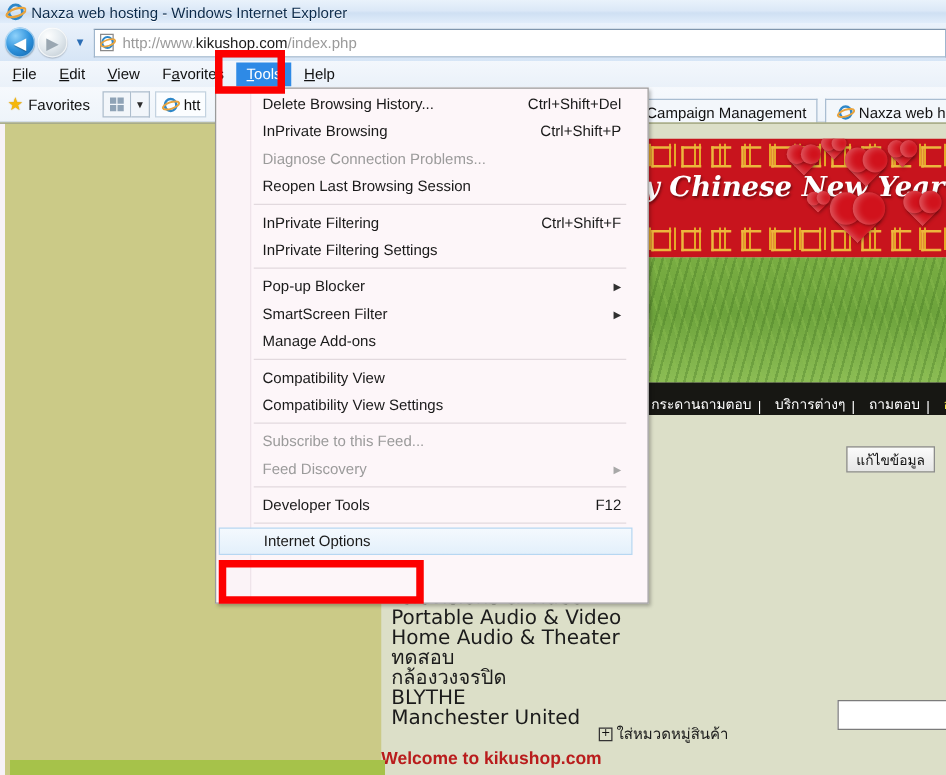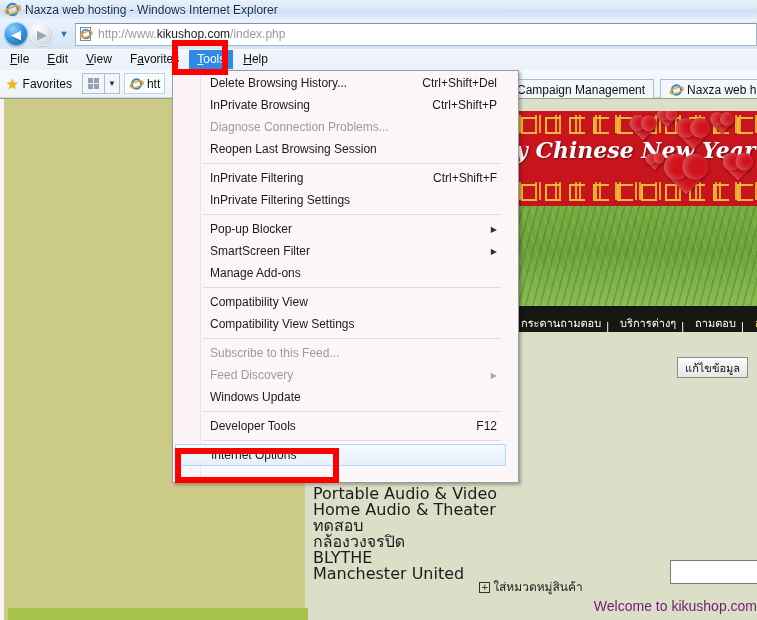--- a/index.html
+++ b/index.html
@@ -186,22 +186,22 @@
   }
   .plusbox{
     display:inline-block;width:9px;height:9px;border:1px solid #333;
     line-height:8px;font-size:9px;text-align:center;vertical-align:middle;margin-right:3px;color:#111;
   }
   .searchbox{
     position:absolute;left:365px;top:461px;width:92px;height:22px;
     background:#fff;border:1px solid #7b7b7b;
   }
   .welcome{
-    position:absolute;left:0;top:499px;width:452px;text-align:right;
-    font-size:14px;font-weight:normal;color:#701a75;white-space:nowrap;
+    position:absolute;left:0;top:499px;width:452px;text-align:left;
+    font-size:14px;font-weight:bold;color:#b91c1c;white-space:nowrap;
   }
   .greenbar{
     position:absolute;left:4px;top:509px;width:300px;height:13px;background:#a6c24a;
   }
 
   
   .menu{
     position:absolute;left:172px;top:70px;width:345px;height:411px;
     background:#fdf6f9;border:1px solid #9a9a9a;
     box-shadow:2px 2px 3px rgba(0,0,0,.28);
@@ -448,23 +448,20 @@
 
       <div class="msep"></div>
 
       <div class="mrow disabled">
         <span class="lbl">Subscribe to this Feed...</span>
       </div>
       <div class="mrow disabled">
         <span class="lbl">Feed Discovery</span>
         <span class="sub">▶</span>
       </div>
-      <div class="mrow">
-        <span class="lbl">Windows Update</span>
-      </div>
 
       <div class="msep"></div>
 
       <div class="mrow">
         <span class="lbl">Developer Tools</span>
         <span class="accel">F12</span>
       </div>
 
       <div class="msep"></div>
 

